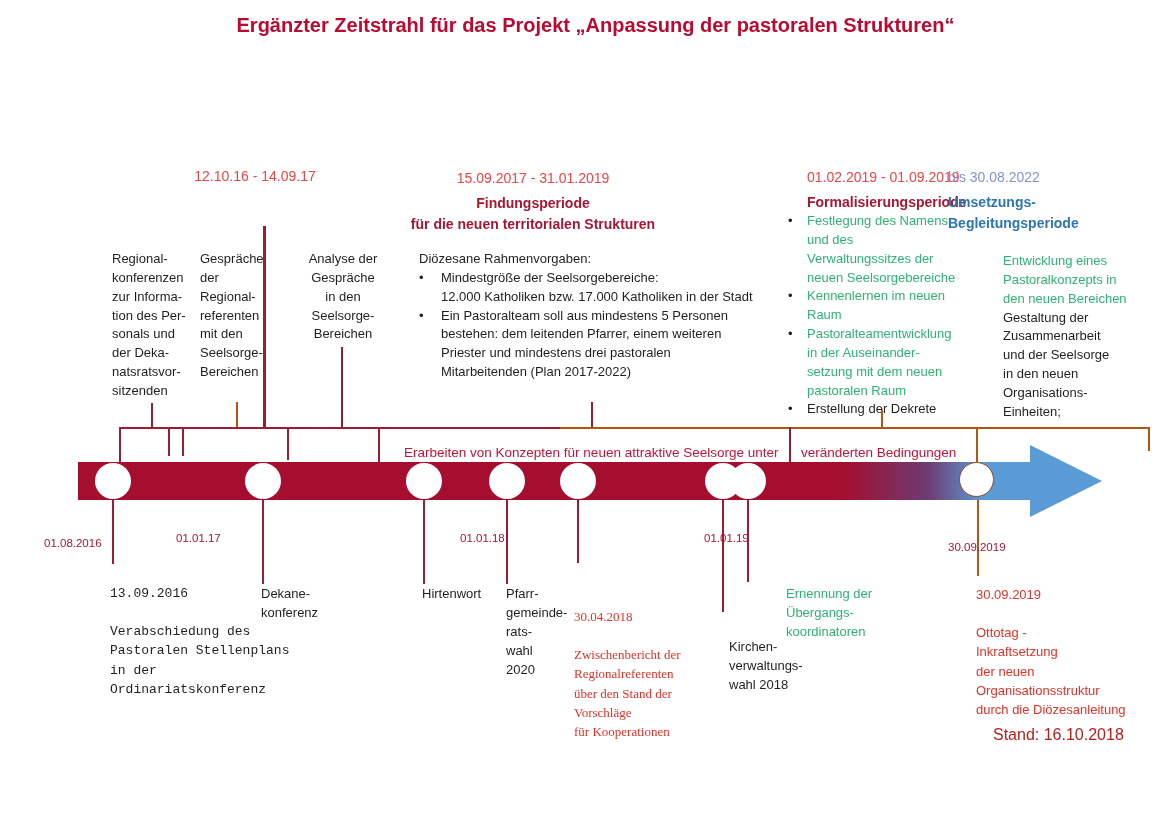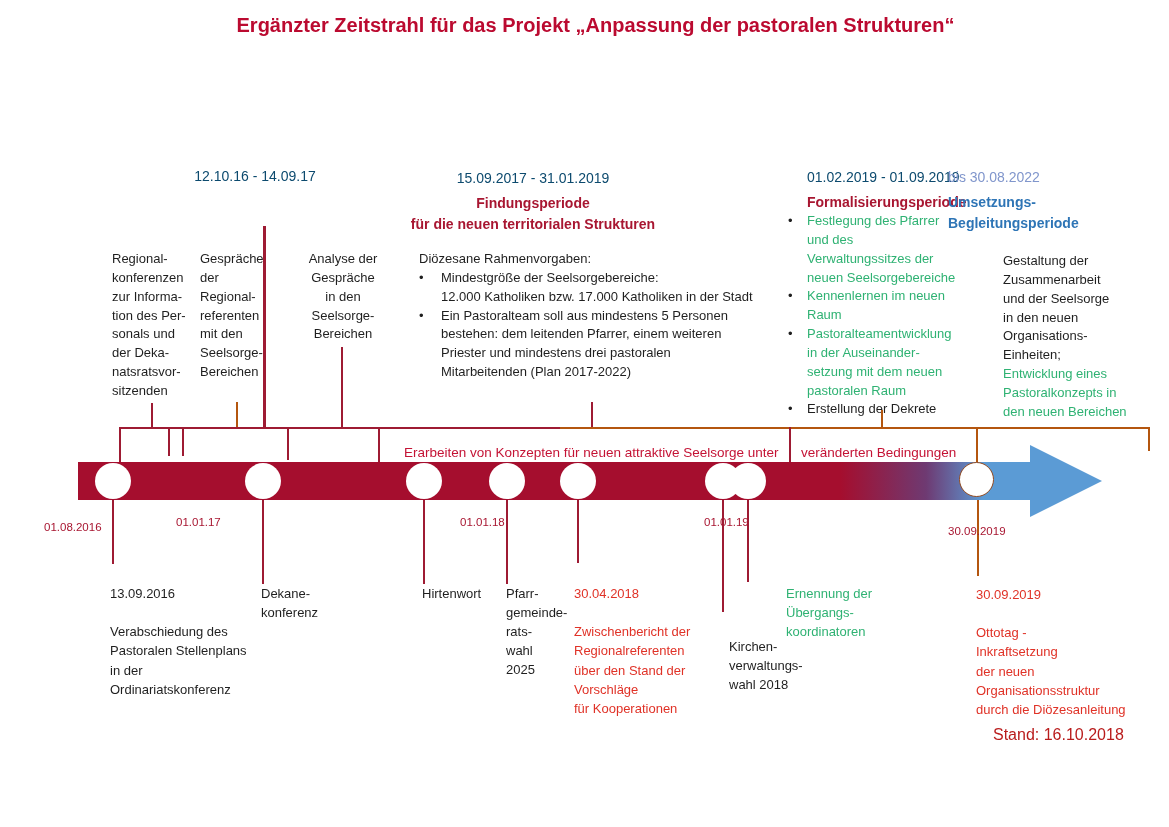--- a/index.html
+++ b/index.html
@@ -7,21 +7,21 @@
           font-family:"Liberation Sans","DejaVu Sans",sans-serif;color:#1F1F1F;
           font-size:13px;line-height:1.45;}
   .abs{position:absolute;}
   .pre{white-space:pre-line;}
 
   .title{left:0;top:80px;width:100%;text-align:center;font-size:20px;font-weight:bold;
          color:#BB0A30;margin:11px;}
 
   .period{position:absolute;text-align:center;transform:translateX(-50%);}
   .period.left-align{transform:none;text-align:left;}
-  .p-date{font-size:14px;color:#0c4a6e;margin-bottom:5px;white-space:pre-line;}
+  .p-date{font-size:14px;color:#ef4444;margin-bottom:5px;white-space:pre-line;}
   .p-name{font-size:14px;font-weight:bold;color:#A81631;white-space:pre-line;line-height:1.5;}
   .p-date.blue-light{color:#8096CC;}
   .p-name.blue{color:#2E75B6;}
 
   .green{color:#2FB273;}
   .ev-red{color:#E03227;}
 
   .brow{display:flex;align-items:flex-start;}
   .brow .dot{flex:0 0 22px;color:#1F1F1F;}
   .form .brow .dot{flex:0 0 19px;}
@@ -32,21 +32,21 @@
 
   .band{position:absolute;left:78px;top:462px;width:953px;height:38px;
         background:linear-gradient(90deg,#A50E2E 0%,#A50E2E 80%,#6E3A72 89%,#5B9BD5 95%,#5B9BD5 100%);}
   .arrowhead{position:absolute;left:1030px;top:445px;width:0;height:0;
         border-top:36px solid transparent;border-bottom:36px solid transparent;
         border-left:72px solid #5B9BD5;}
   .node{position:absolute;top:463px;width:36px;height:36px;border-radius:50%;background:#fff;}
   .node-final{position:absolute;top:462px;width:35px;height:35px;border-radius:50%;
         background:#fff;border:1.5px solid #8F4A22;box-sizing:border-box;}
 
-  .axis-date{position:absolute;font-size:11.5px;color:#A81631;white-space:nowrap;}
+  .axis-date{position:absolute;font-size:11.5px;color:#A81631;white-space:nowrap;margin-top:16px;}
   .banner-text{position:absolute;font-size:13.5px;color:#C41335;white-space:nowrap;}
   .event{position:absolute;white-space:pre-line;line-height:1.47;}
   .ev-date{display:block;}
   .stand{position:absolute;left:993px;top:723px;font-size:16px;color:#b91c1c;}
 </style>
 </head>
 <body>
 
 <div class="canvas">
 
@@ -103,21 +103,21 @@
       <span class="pre">Ein Pastoralteam soll aus mindestens 5 Personen
 bestehen: dem leitenden Pfarrer, einem weiteren
 Priester und mindestens drei pastoralen
 Mitarbeitenden (Plan 2017-2022)</span>
     </div>
   </div>
 
   <div class="abs form" style="left:788px;top:212px;">
     <div class="brow">
       <span class="dot">•</span>
-      <span class="pre green">Festlegung des Pfarrer
+      <span class="pre green">Festlegung des Namens
 und des
 Verwaltungssitzes der
 neuen Seelsorgebereiche</span>
     </div>
     <div class="brow">
       <span class="dot">•</span>
       <span class="pre green">Kennenlernen im neuen
 Raum</span>
     </div>
     <div class="brow">
@@ -127,29 +127,29 @@
 setzung mit dem neuen
 pastoralen Raum</span>
     </div>
     <div class="brow">
       <span class="dot">•</span>
       <span class="pre">Erstellung der Dekrete</span>
     </div>
   </div>
 
   <div class="abs" style="left:1003px;top:252px;">
+    <div class="pre green">Entwicklung eines
+Pastoralkonzepts in
+den neuen Bereichen</div>
     <div class="pre">Gestaltung der
 Zusammenarbeit
 und der Seelsorge
 in den neuen
 Organisations-
 Einheiten;</div>
-    <div class="pre green">Entwicklung eines
-Pastoralkonzepts in
-den neuen Bereichen</div>
   </div>
 
   <div class="vline" style="left:151px;top:403px;width:2px;height:24px;"></div>
   <div class="vline brown" style="left:236px;top:402px;width:2px;height:25px;"></div>
   <div class="vline" style="left:263px;top:226px;width:3px;height:201px;"></div>
   <div class="vline" style="left:341px;top:347px;width:2px;height:80px;"></div>
   <div class="vline" style="left:591px;top:402px;width:2px;height:25px;"></div>
   <div class="vline brown" style="left:881px;top:410px;width:2px;height:18px;"></div>
 
   <div class="hline" style="left:119px;top:427px;width:441px;height:2px;"></div>
@@ -191,36 +191,36 @@
   <div class="vline" style="left:722px;top:500px;width:1.5px;height:112px;"></div>
   <div class="vline" style="left:747px;top:500px;width:1.5px;height:82px;"></div>
   <div class="vline brown" style="left:977px;top:500px;width:1.5px;height:76px;"></div>
 
   <span class="axis-date" style="left:44px;top:519px;">01.08.2016</span>
   <span class="axis-date" style="left:176px;top:514px;">01.01.17</span>
   <span class="axis-date" style="left:460px;top:514px;">01.01.18</span>
   <span class="axis-date" style="left:704px;top:514px;">01.01.19</span>
   <span class="axis-date" style="left:948px;top:523px;">30.09.2019</span>
 
-  <div class="event" style="left:110px;top:565px;">
+  <div class="event" style="left:110px;top:565px;font-family:Liberation Mono, monospace;">
     <span class="ev-date">13.09.2016</span>
     <span class="pre">Verabschiedung des
 Pastoralen Stellenplans
 in der
 Ordinariatskonferenz</span>
   </div>
   <div class="event" style="left:261px;top:584px;">Dekane-
 konferenz</div>
   <div class="event" style="left:422px;top:584px;">Hirtenwort</div>
   <div class="event" style="left:506px;top:584px;">Pfarr-
 gemeinde-
 rats-
 wahl
-2025</div>
-  <div class="event ev-red" style="left:574px;top:565px;">
+2020</div>
+  <div class="event ev-red" style="left:574px;top:588px;font-family:Liberation Serif, serif;">
     <span class="ev-date">30.04.2018</span>
     <span class="pre">Zwischenbericht der
 Regionalreferenten
 über den Stand der
 Vorschläge
 für Kooperationen</span>
   </div>
   <div class="event green" style="left:751px;top:584px;margin-left:35px;">Ernennung der
 Übergangs-
 koordinatoren</div>

